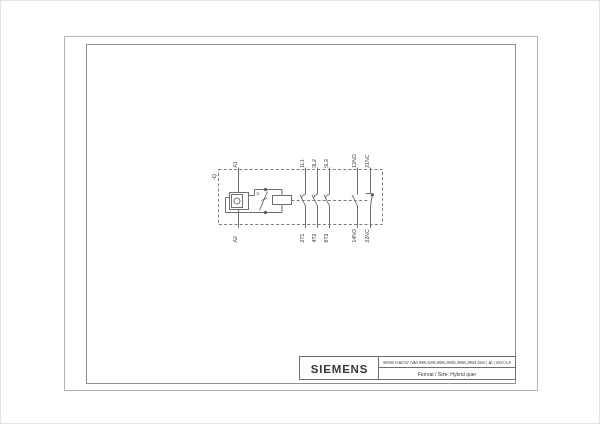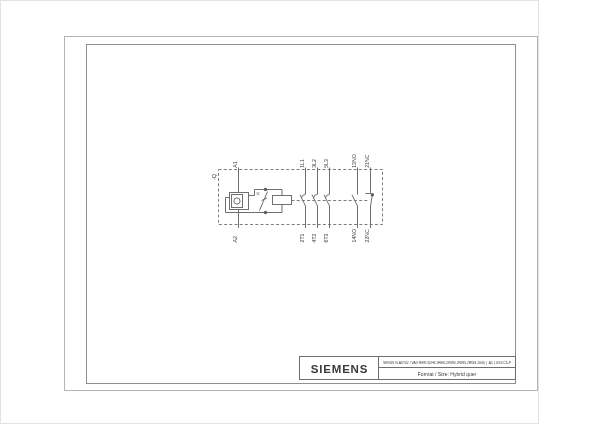--- a/index.html
+++ b/index.html
@@ -3,21 +3,21 @@
 <meta charset="utf-8">
 <style>
   html, body {
     margin: 0;
     padding: 0;
     background: #ffffff;
     font-family: "Liberation Sans", sans-serif;
   }
   .canvas {
     position: relative;
-    width: 539px;
+    width: 600px;
     height: 424px;
     background: #ffffff;
     box-sizing: border-box;
     border: 1px solid #e3e3e3;
     overflow: hidden;
   }
   svg { display: block; }
   text {
     font-family: "Liberation Sans", sans-serif;
     fill: #3a3a3a;

